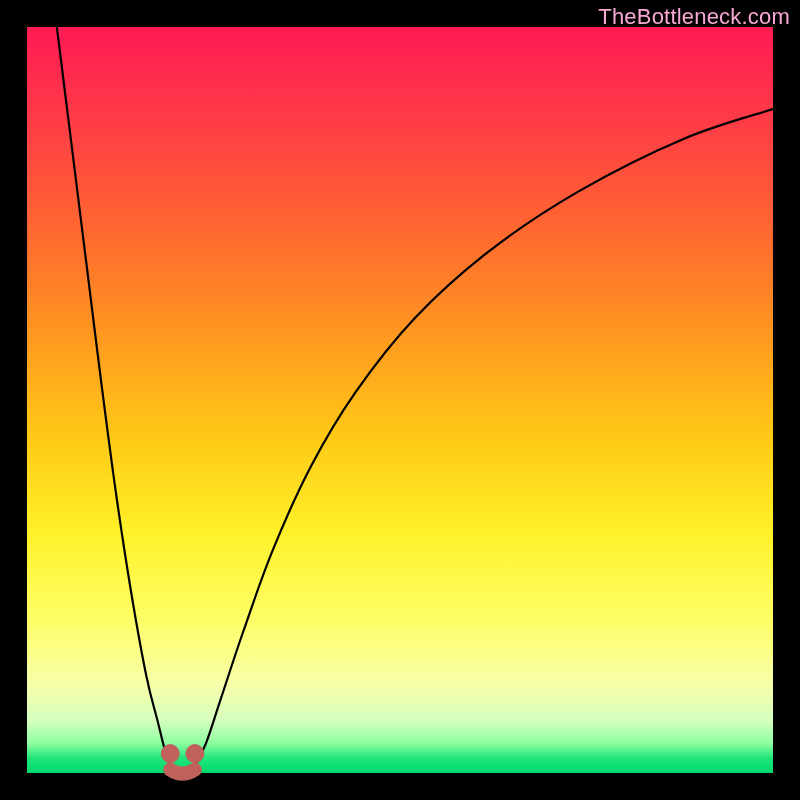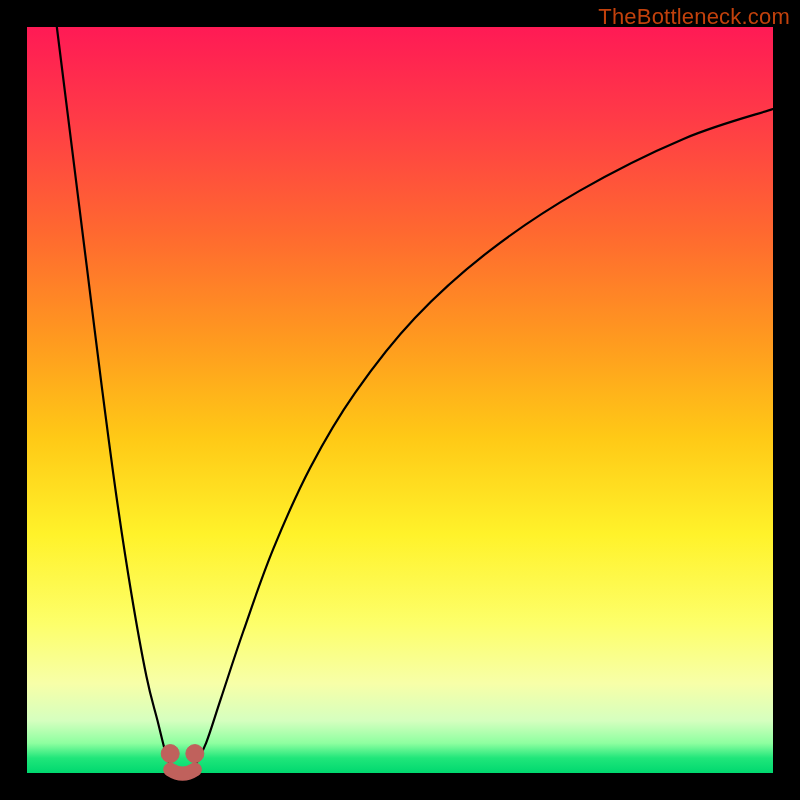--- a/index.html
+++ b/index.html
@@ -61,21 +61,21 @@
   .bump {
     fill: none;
     stroke: #c0615c;
     stroke-width: 14;
     stroke-linecap: round;
   }
   .watermark {
     position: absolute;
     top: 4px;
     right: 10px;
-    color: #c2410c;
+    color: #f9a8d4;
     font-size: 22px;
     letter-spacing: 0.2px;
     font-weight: 500;
   }
 </style>
 </head>
 <body>
 
 <div class="watermark">TheBottleneck.com</div>
 

